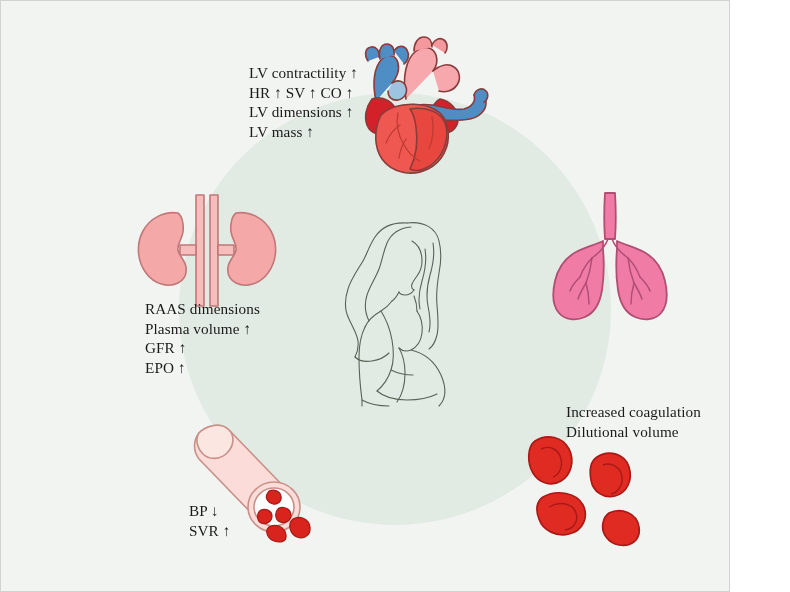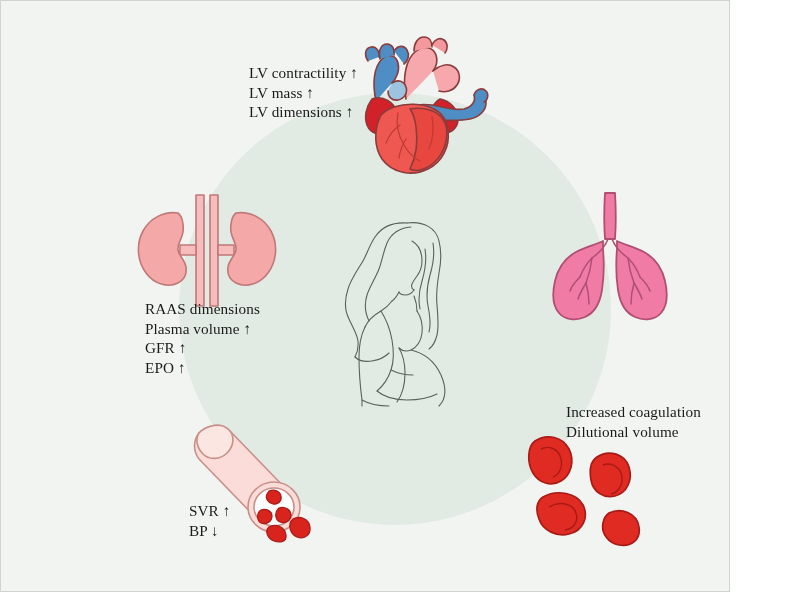--- a/index.html
+++ b/index.html
@@ -246,35 +246,36 @@
         <path d="M32,72 C42,66 56,68 59,78 C62,87 56,94 48,95" fill="none" stroke="#a81a16" stroke-width="1.4"></path>
 
         <path d="M92,78 C104,72 120,78 122,92 C124,105 114,112 102,110
                  C91,108 84,98 86,88 C87,83 89,80 92,78 Z"></path>
       </g>
     </svg>
   </div>
 
   <div class="label" id="heart-label">
     <div>LV contractility ↑</div>
+    <div>HR ↑ SV ↑ CO ↑</div>
+    <div>LV dimensions ↑</div>
     <div>LV mass ↑</div>
-    <div>LV dimensions ↑</div>
   </div>
 
 
   <div class="label" id="kidney-label">
     <div>RAAS dimensions</div>
     <div>Plasma volume ↑</div>
     <div>GFR ↑</div>
     <div>EPO ↑</div>
   </div>
 
   <div class="label" id="blood-label">
     <div>Increased coagulation</div>
     <div>Dilutional volume</div>
   </div>
 
   <div class="label" id="vessel-label">
+    <div>BP ↓</div>
     <div>SVR ↑</div>
-    <div>BP ↓</div>
   </div>
 
 </div>
 
 </body></html>

